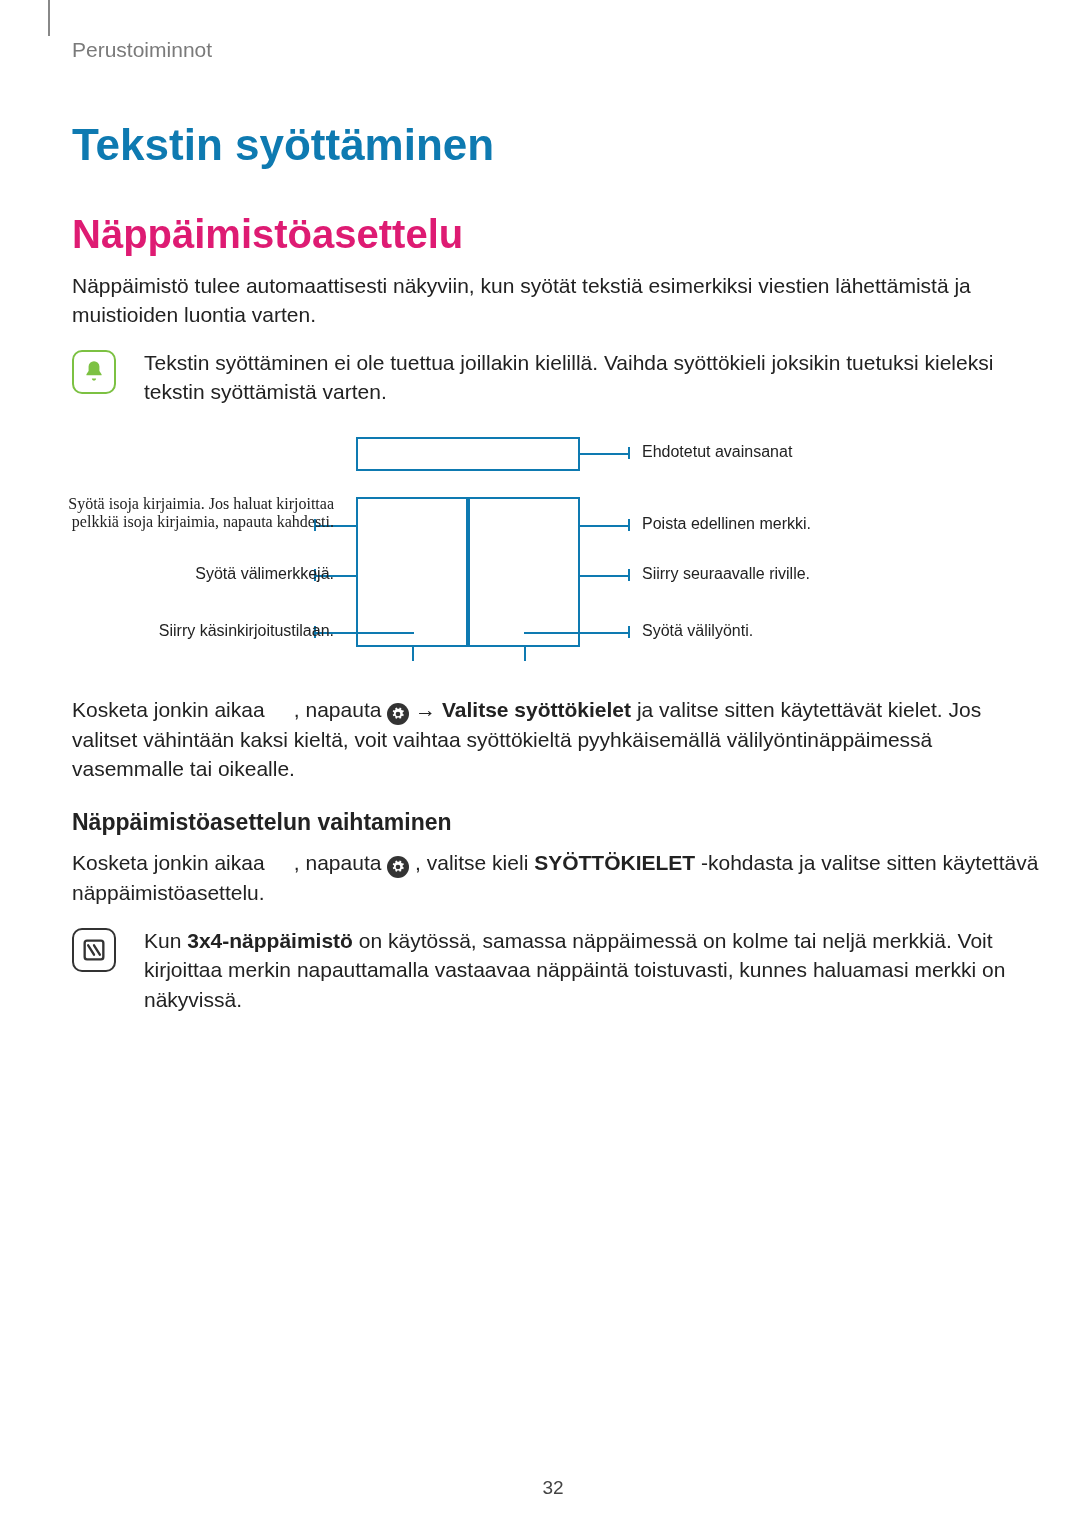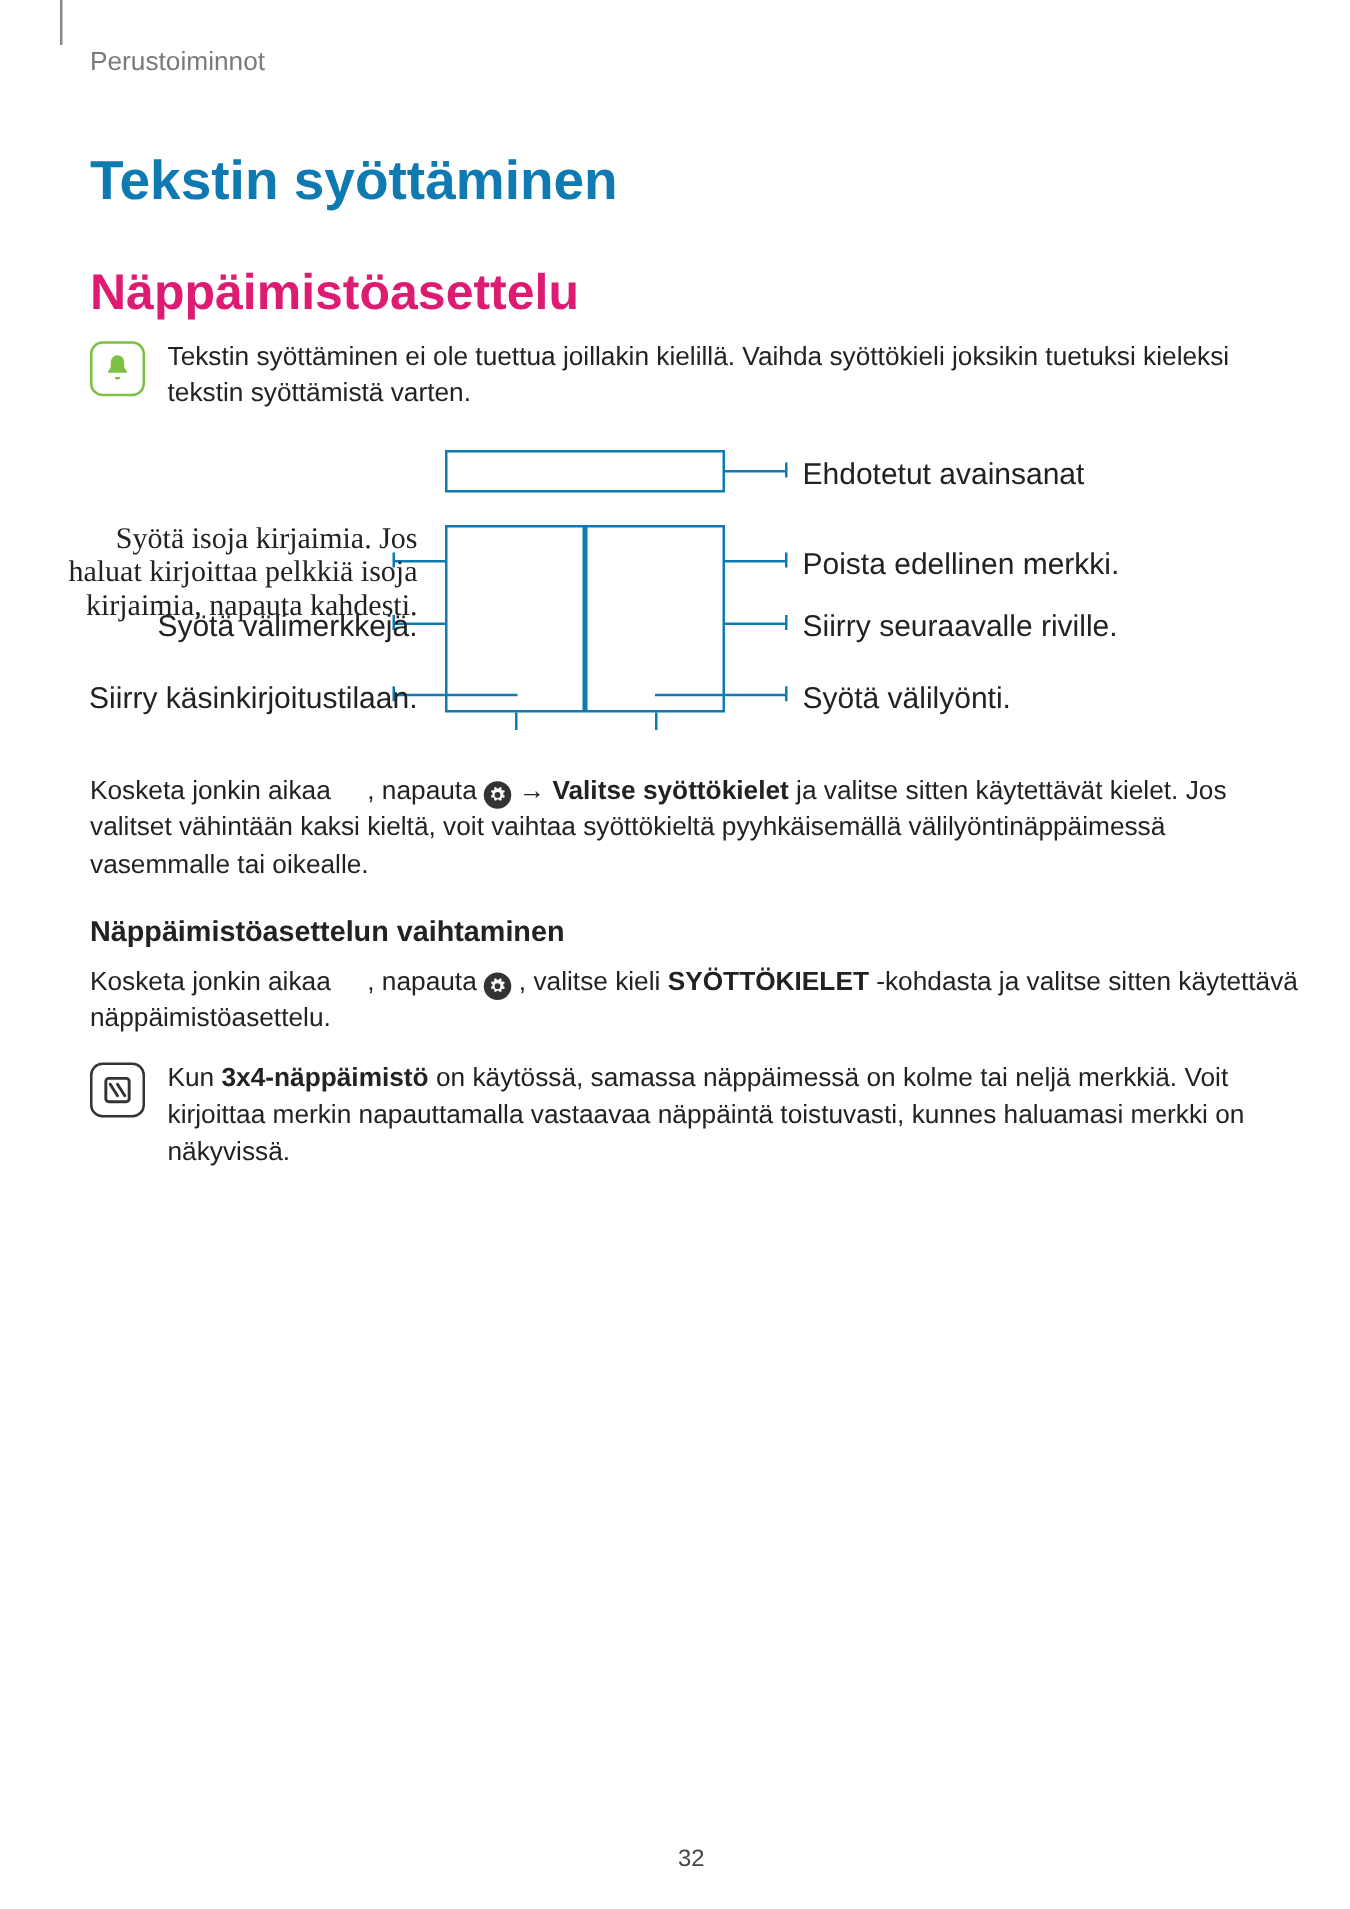--- a/index.html
+++ b/index.html
@@ -41,21 +41,21 @@
     color: #de1b73;
     margin-bottom: 14px;
   }
   .p {
     font-size: 21px;
     line-height: 1.4;
     margin-bottom: 18px;
   }
   .note-row {
     display: flex;
-    gap: 18px;
+    gap: 28px;
     margin-bottom: 30px;
     align-items: flex-start;
   }
   .note-row .p { margin-bottom: 0; flex: 1; }
   .bell-icon {
     width: 44px; height: 44px;
     border: 2px solid #7cc142;
     border-radius: 10px;
     display: flex;
     align-items: center;
@@ -85,21 +85,21 @@
     position: absolute;
     border: 2px solid #0e7ab1;
     background: #fff;
   }
   .d-box.top { left: 284px; top: 0; width: 224px; height: 34px; }
   .d-box.left { left: 284px; top: 60px; width: 112px; height: 150px; }
   .d-box.right { left: 396px; top: 60px; width: 112px; height: 150px; }
 
   .d-label {
     position: absolute;
-    font-size: 24px;
+    font-size: 16px;
     color: #222;
     white-space: nowrap;
   }
   .d-label.right-side { text-align: left; }
   .d-label.left-side { text-align: right; }
 
   .d-line {
     position: absolute;
     background: #0e7ab1;
   }
@@ -145,20 +145,21 @@
 <div class="side-rule"></div>
 
 <div class="page">
 
   <div class="breadcrumb">Perustoiminnot</div>
 
   <h1 class="h1">Tekstin syöttäminen</h1>
 
   <h2 class="h2">Näppäimistöasettelu</h2>
 
+  <p class="p">Näppäimistö tulee automaattisesti näkyviin, kun syötät tekstiä esimerkiksi viestien lähettämistä ja muistioiden luontia varten.</p>
 
   <div class="note-row">
     <div class="bell-icon">
       <svg viewBox="0 0 24 24">
           <path d="M12 2a5 5 0 0 0-5 5v4l-2 3v1h14v-1l-2-3V7a5 5 0 0 0-5-5zm-2 16a2 2 0 0 0 4 0h-4z"></path>
         </svg>
     </div>
     <p class="p">Tekstin syöttäminen ei ole tuettua joillakin kielillä. Vaihda syöttökieli joksikin tuetuksi kieleksi tekstin syöttämistä varten.</p>
   </div>
 

